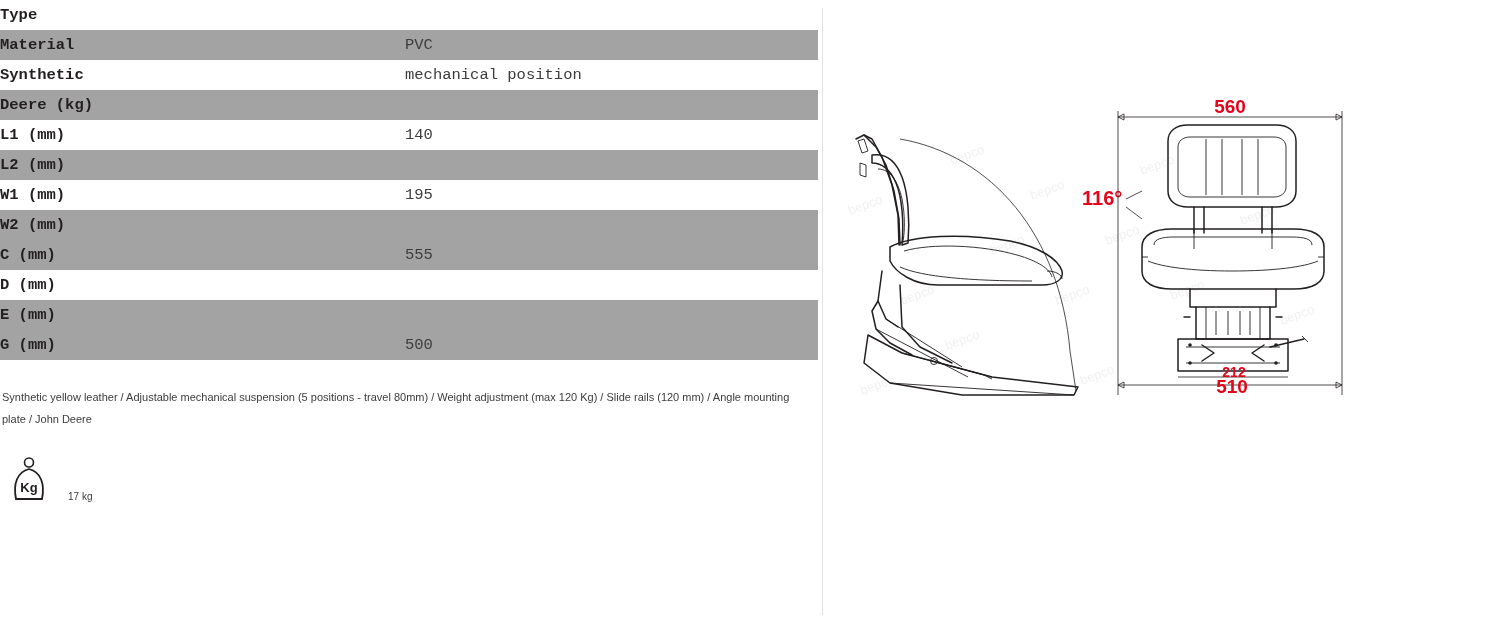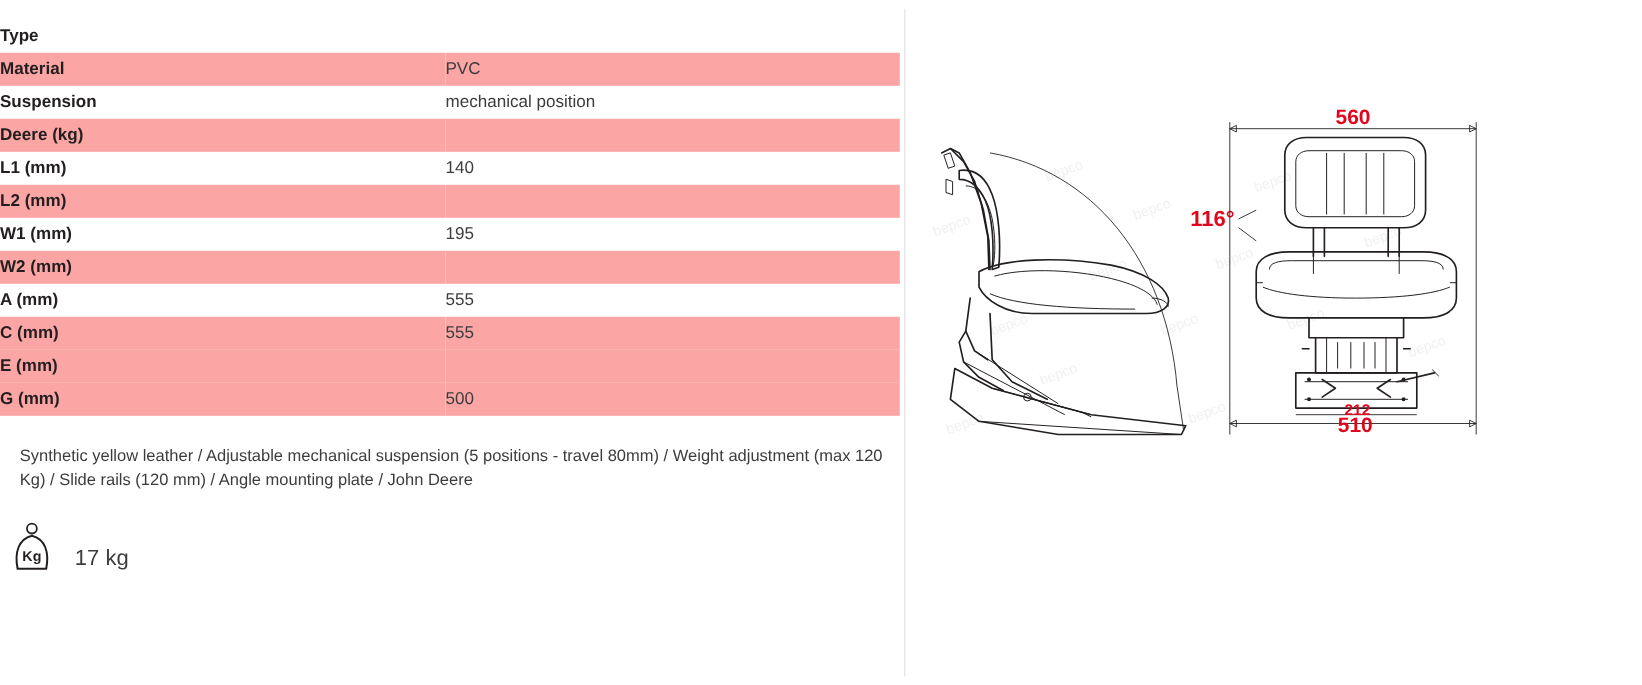--- a/index.html
+++ b/index.html
@@ -31,25 +31,25 @@
     position: absolute;
     left: 822px;
     top: 8px;
     width: 1px;
     height: 607px;
     background: #e2e2e2;
   }
   table.spec {
     width: 818px;
     border-collapse: collapse;
-    margin-top: 18px;
     table-layout: fixed;
+    font-family: Liberation Mono, monospace;
   }
   table.spec tr.alt {
-    background: #fca5a5;
+    background: #a3a3a3;
   }
   table.spec td {
     height: 30px;
     padding: 0;
     font-size: 15.5px;
     line-height: 30px;
     vertical-align: middle;
   }
   td.key {
     width: 405px;
@@ -57,40 +57,40 @@
     font-weight: bold;
     color: #231f20;
     box-sizing: border-box;
   }
   td.val {
     padding-left: 0;
     color: #3c3c3c;
     font-weight: normal;
   }
   .desc {
-    margin: 26px 20px 0 18px;
+    margin: 26px 20px 0 2px;
     width: 800px;
-    font-size: 15px;
+    font-size: 11px;
     line-height: 22px;
     color: #3c3c3c;
   }
   .weight-row {
     display: flex;
     align-items: flex-end;
     margin-top: 26px;
     margin-left: 4px;
   }
   .weight-icon {
     width: 50px;
     height: 46px;
     position: relative;
   }
   .weight-label {
     margin-left: 14px;
-    font-size: 20px;
+    font-size: 10px;
     color: #3c3c3c;
   }
   
   .right-col {
     flex: 1;
     position: relative;
   }
   .drawing {
     position: absolute;
     left: 20px;
@@ -108,21 +108,21 @@
       <tbody>
         <tr>
           <td class="key">Type</td>
           <td class="val"></td>
         </tr>
         <tr class="alt">
           <td class="key">Material</td>
           <td class="val">PVC</td>
         </tr>
         <tr>
-          <td class="key">Suspension</td>
+          <td class="key">Synthetic</td>
           <td class="val">mechanical position</td>
         </tr>
         <tr class="alt">
           <td class="key">Deere (kg)</td>
           <td class="val"></td>
         </tr>
         <tr>
           <td class="key">L1 (mm)</td>
           <td class="val">140</td>
         </tr>
@@ -131,27 +131,27 @@
           <td class="val"></td>
         </tr>
         <tr>
           <td class="key">W1 (mm)</td>
           <td class="val">195</td>
         </tr>
         <tr class="alt">
           <td class="key">W2 (mm)</td>
           <td class="val"></td>
         </tr>
-        <tr>
-          <td class="key">A (mm)</td>
-          <td class="val">555</td>
-        </tr>
         <tr class="alt">
           <td class="key">C (mm)</td>
           <td class="val">555</td>
+        </tr>
+        <tr>
+          <td class="key">D (mm)</td>
+          <td class="val"></td>
         </tr>
         <tr class="alt">
           <td class="key">E (mm)</td>
           <td class="val"></td>
         </tr>
         <tr class="alt">
           <td class="key">G (mm)</td>
           <td class="val">500</td>
         </tr>
       </tbody>

